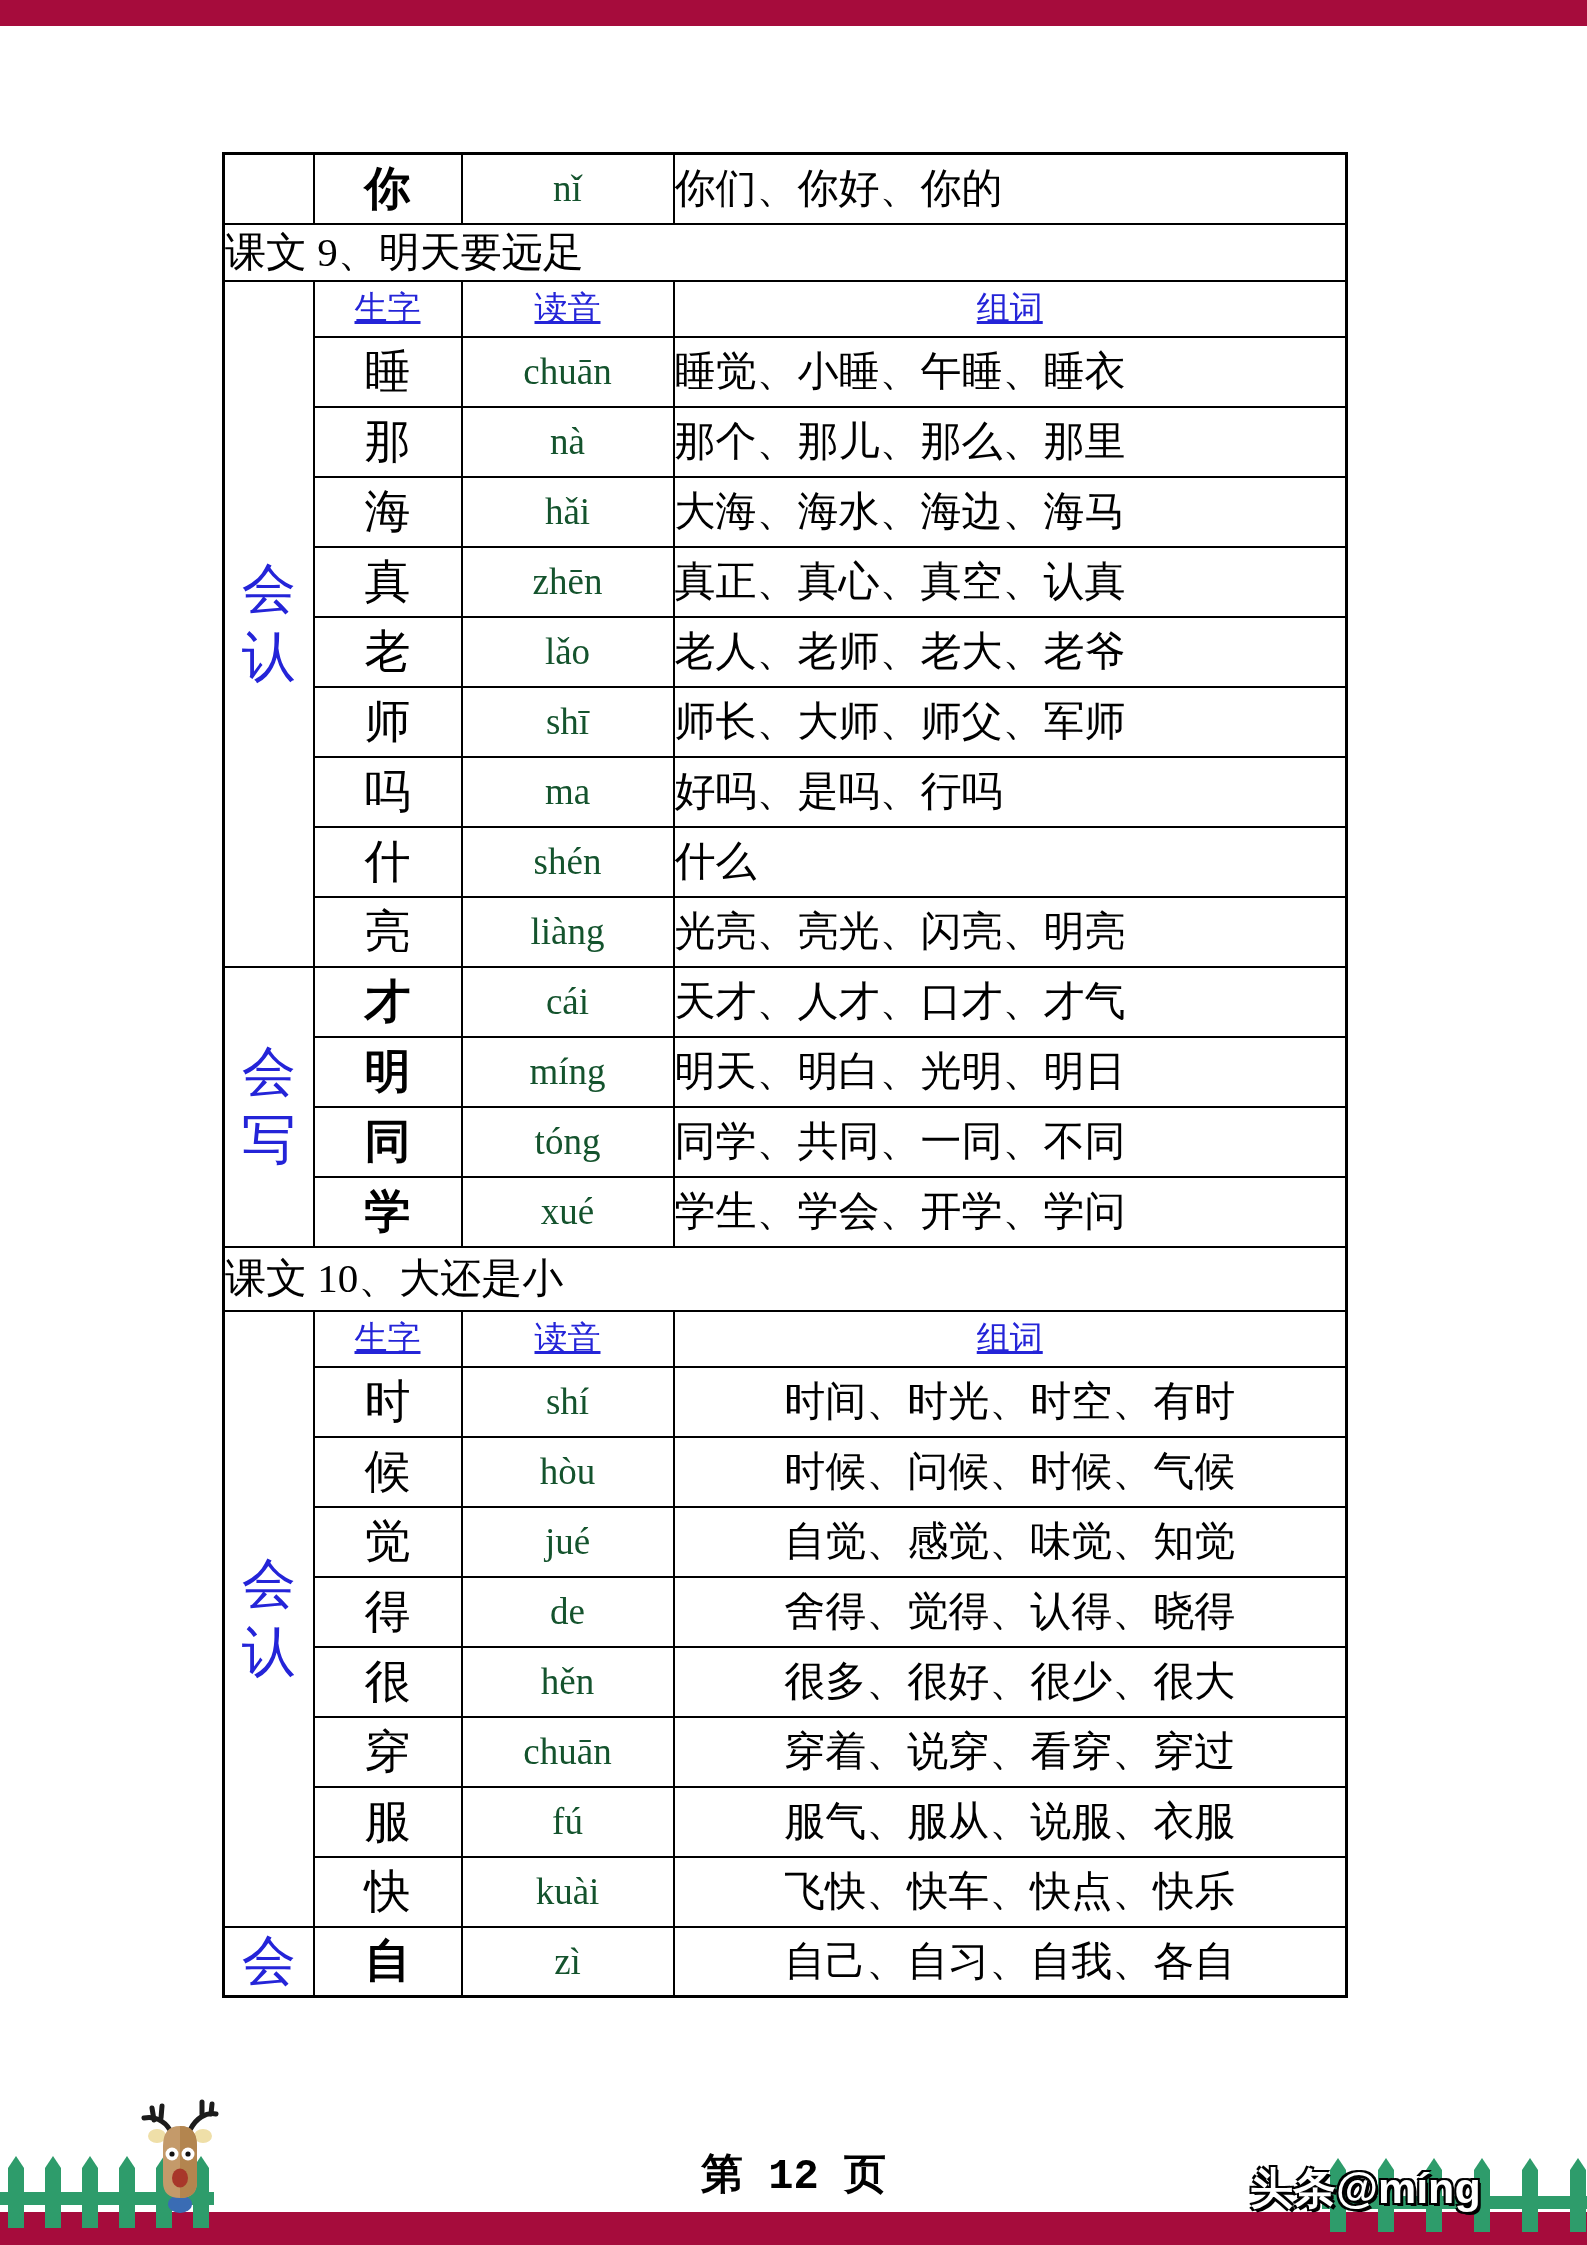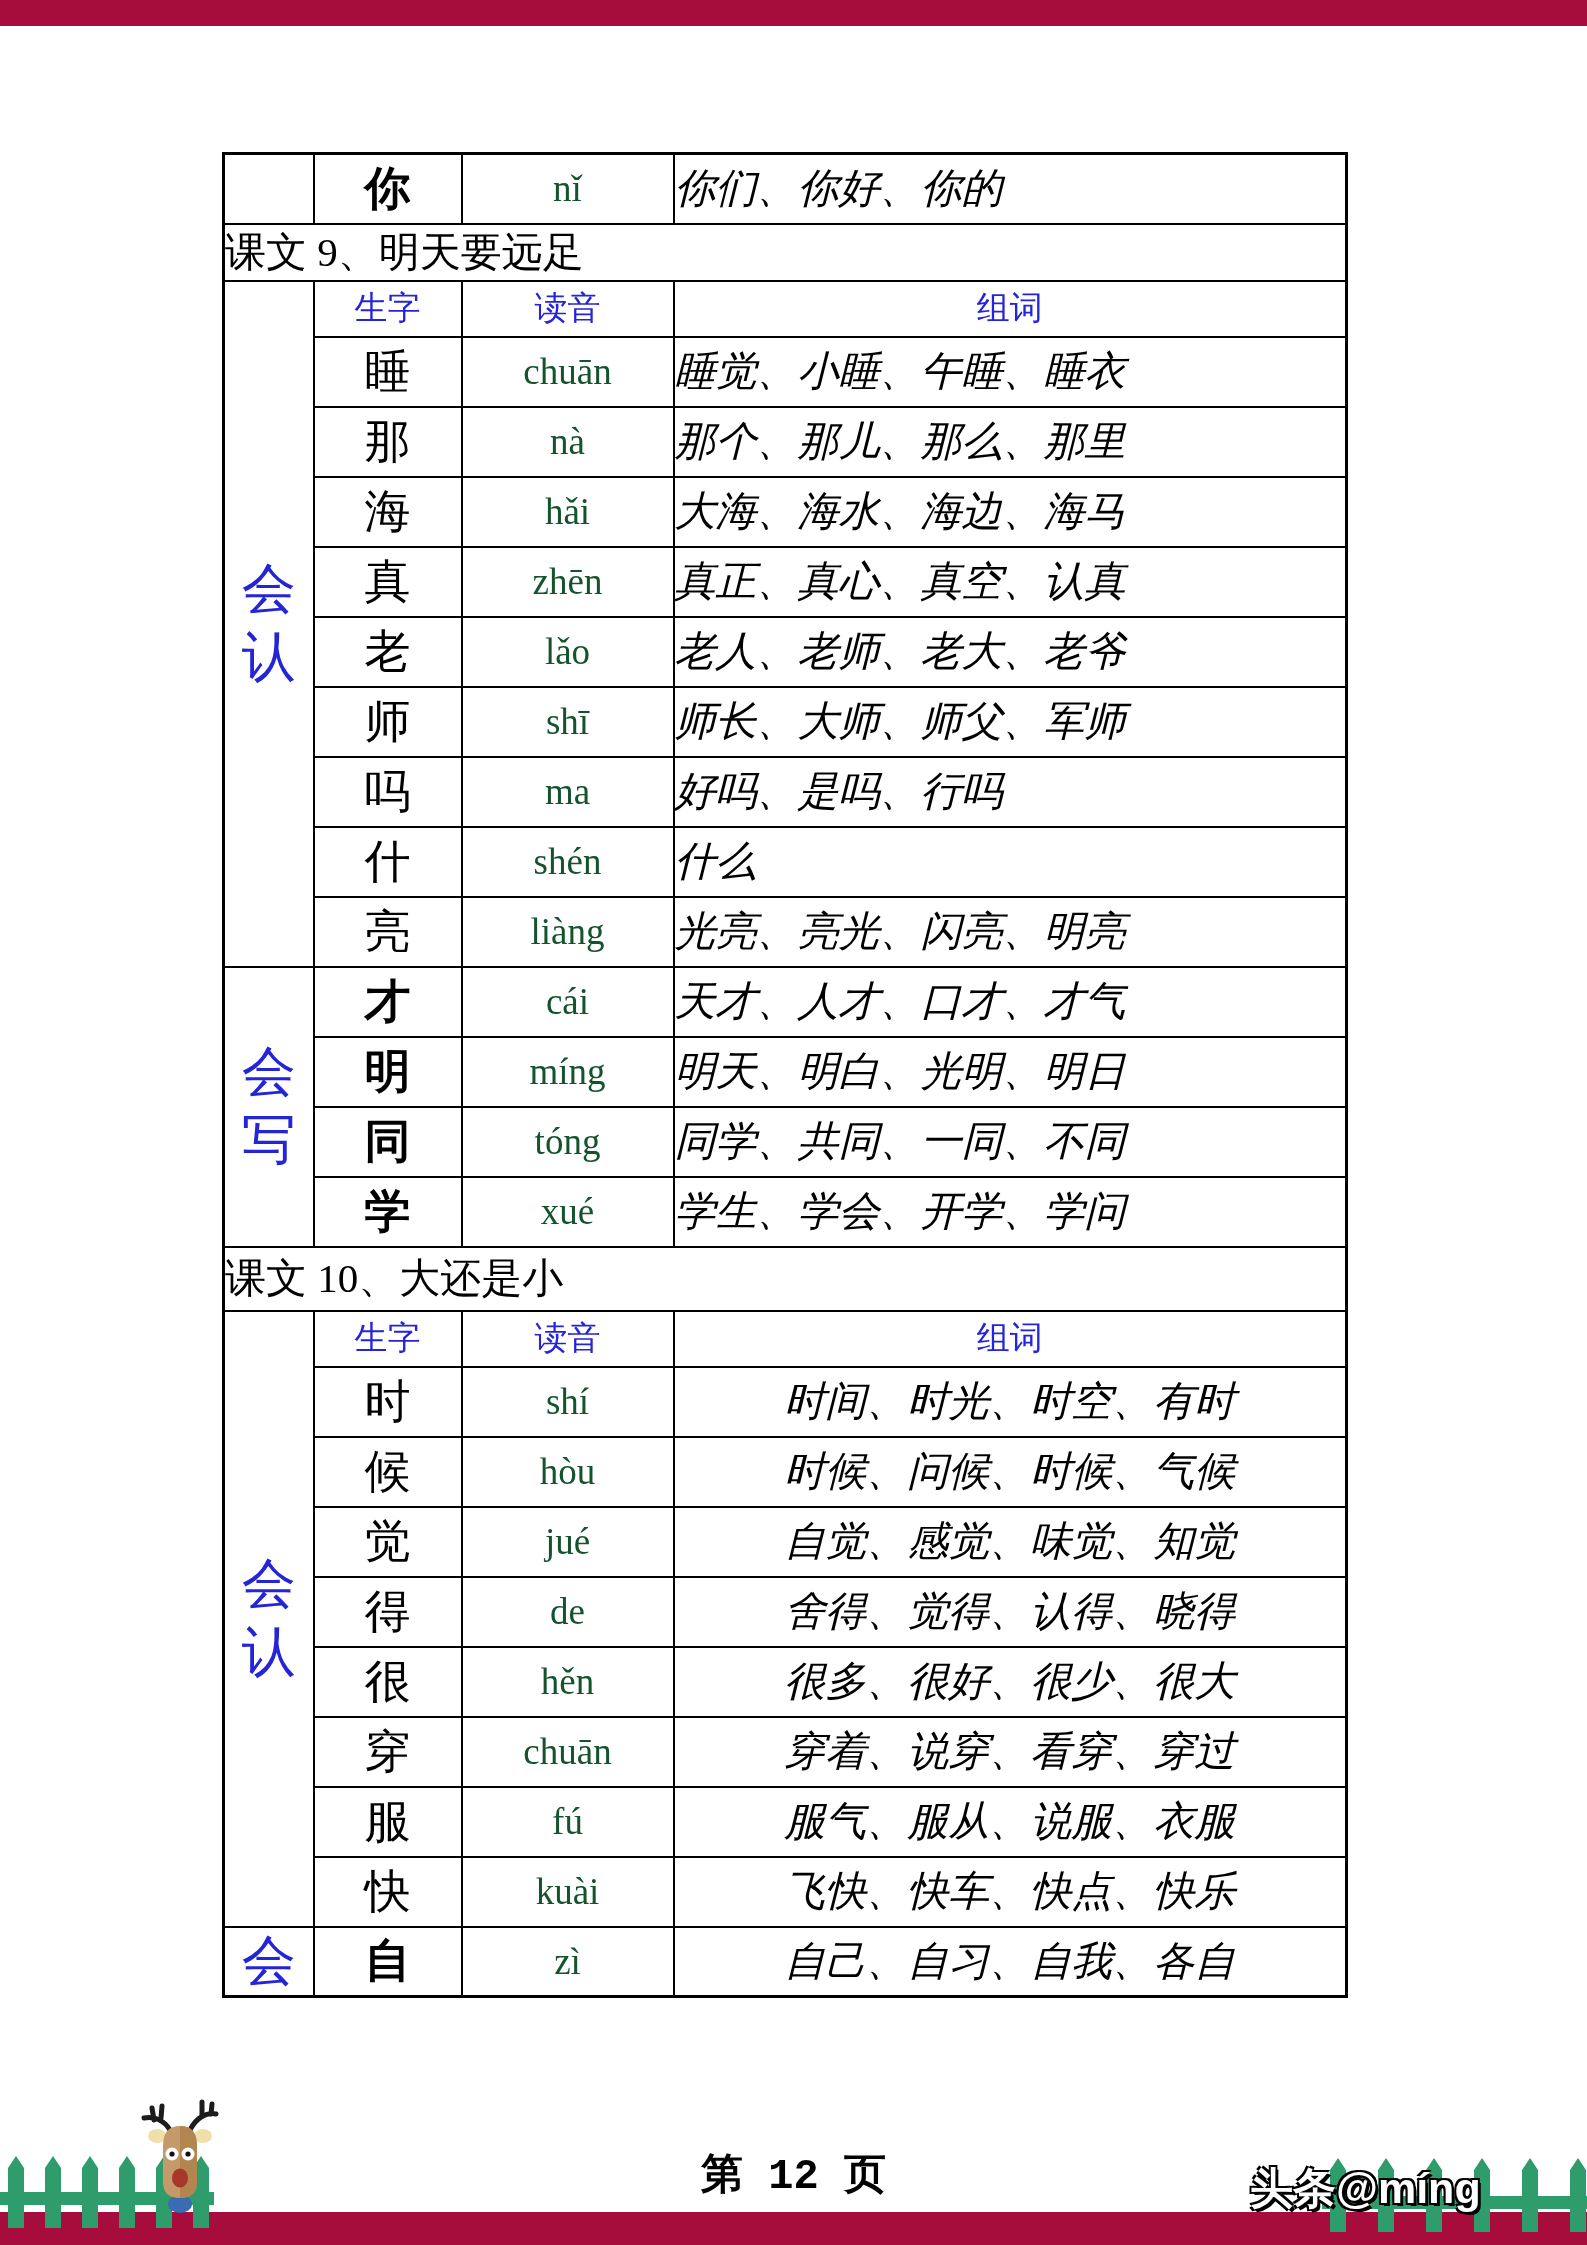--- a/index.html
+++ b/index.html
@@ -19,25 +19,25 @@
   }
   table.sheet td{border:2px solid #000;padding:0;overflow:hidden;}
   td.label-cell{
     text-align:center;vertical-align:middle;color:#2424d8;
     font-size:54px;line-height:1.25;white-space:pre-line;
   }
   td.char-cell{text-align:center;vertical-align:middle;font-size:46px;color:#000;}
   td.char-cell.bold{font-weight:bold;}
   td.py-cell{text-align:center;vertical-align:middle;font-size:37px;color:#14532d;
     font-family:"Liberation Serif","DejaVu Serif",serif;}
-  td.words-cell{vertical-align:middle;font-size:41px;color:#000;padding:0 8px;font-style:italic;}
+  td.words-cell{vertical-align:middle;font-size:41px;color:#000;padding:0 8px;}
   td.words-cell.left{text-align:left;}
   td.words-cell.center{text-align:center;}
   td.title-cell{vertical-align:middle;font-size:41px;color:#000;padding-left:42px;}
-  td.head-cell{text-align:center;vertical-align:middle;color:#2424d8;font-size:33px;}
+  td.head-cell{text-align:center;vertical-align:middle;color:#2424d8;font-size:33px;text-decoration:underline;}
 
   
   .page-num{
     position:absolute;left:0;top:2146px;width:1587px;text-align:center;
     font-family:Liberation Mono, monospace;
     font-weight:bold;font-size:42px;color:#000;z-index:8;
   }
   .watermark{
     position:absolute;left:1250px;top:2160px;z-index:9;
     font-family:"Liberation Sans","DejaVu Sans",sans-serif;

